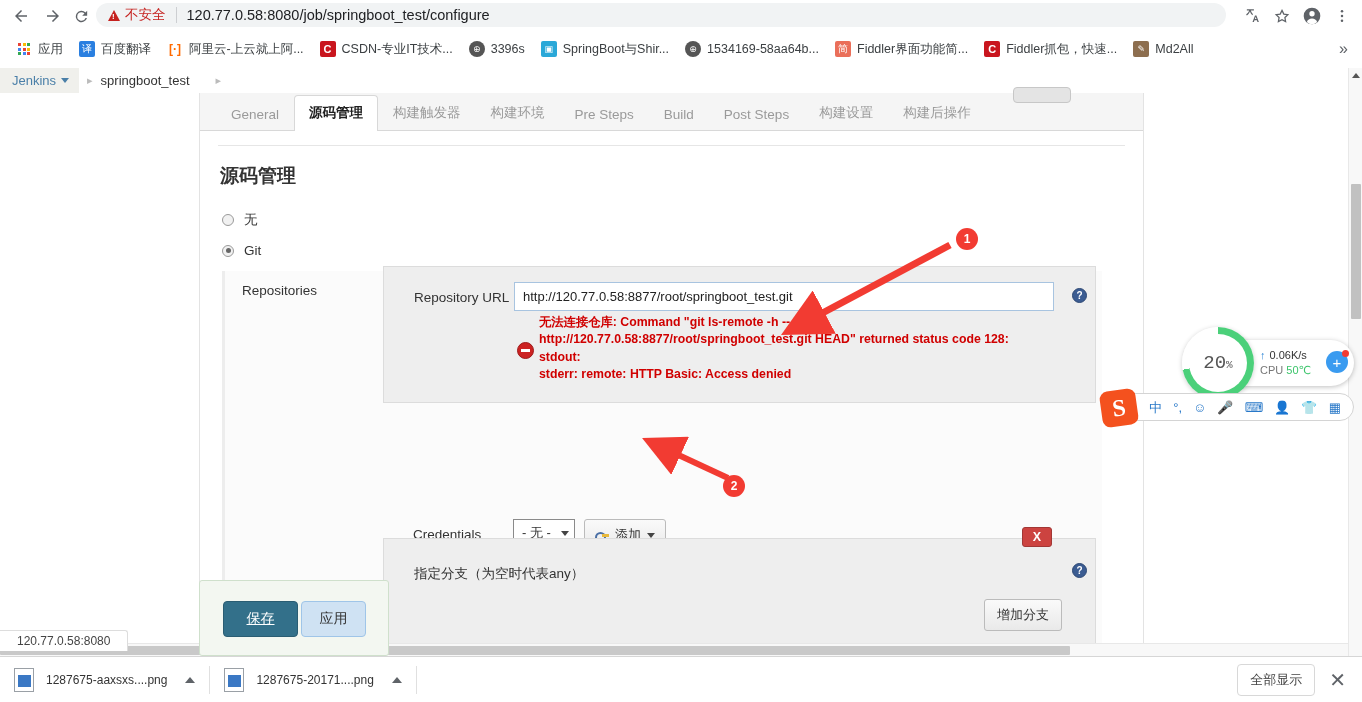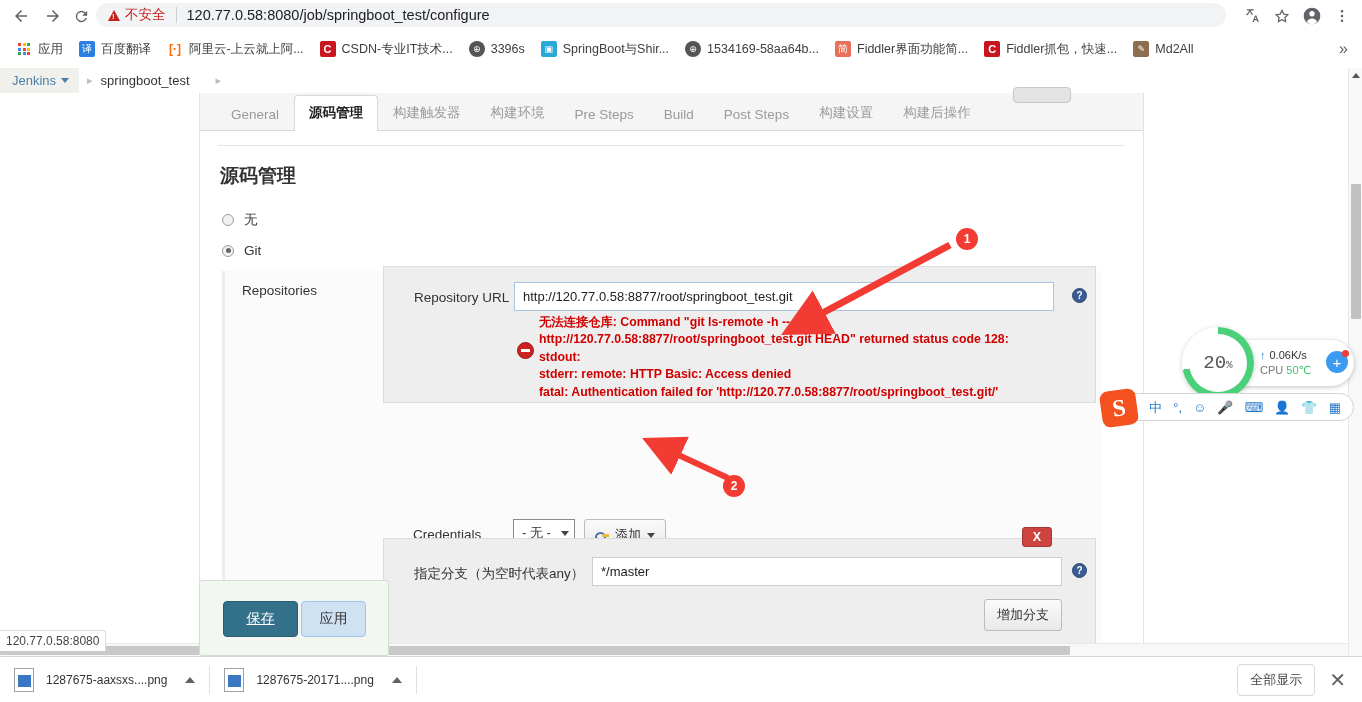--- a/index.html
+++ b/index.html
@@ -126,21 +126,21 @@
   .btn-save { position:absolute; left:23px; top:20px; width:75px; height:36px; background:#33708a;
               border:1px solid #2a5d73; border-radius:4px; color:#fff; font-size:14px;
               display:flex; align-items:center; justify-content:center; cursor:pointer;text-decoration:underline; }
   .btn-apply { position:absolute; left:101px; top:20px; width:65px; height:36px; background:#cfe2f3;
                border:1px solid #9fc5e8; border-radius:4px; color:#333; font-size:14px;
                display:flex; align-items:center; justify-content:center; cursor:pointer; }
 
   
   .statusbar { position:absolute; left:0; top:630px; height:21px; background:#fff;
                border:1px solid #ddd; border-left:none; border-bottom:none;
-               border-radius:0 3px 0 0; padding:0 6px; font-size:12px; color:#444;
+               border-radius:0 3px 0 0; padding:0 17px; font-size:12px; color:#444;
                display:flex; align-items:center; z-index:60; }
 
   
   .vscroll { position:absolute; right:0; top:68px; width:14px; height:588px; background:#f8f8f8;
              border-left:1px solid #e8e8e8; }
   .vs-arrow { position:absolute; left:3px; top:5px; width:0;height:0;
               border-left:4px solid transparent;border-right:4px solid transparent;border-bottom:5px solid #555; }
   .vs-thumb { position:absolute; left:2px; top:116px; width:10px; height:135px; background:#c1c1c1; border-radius:1px; }
   .hscroll { position:absolute; left:0; top:643px; width:1348px; height:13px; background:#f8f8f8;
              border-top:1px solid #e8e8e8; }
@@ -358,42 +358,40 @@
       <div class="repo-box">
         <div class="row-lbl" style="left:30px;top:23px">Repository URL</div>
         <div class="text-input" style="position:absolute;left:130px;top:15px;width:540px;">http://120.77.0.58:8877/root/springboot_test.git</div>
         <div class="help-ico" style="position:absolute;left:688px;top:21px">?</div>
 
         <div class="err-ico" style="left:133px;top:75px"></div>
         <div class="err" style="left:155px;top:47px">无法连接仓库: Command "git ls-remote -h --</div>
         <div class="err" style="left:155px;top:64px">http://120.77.0.58:8877/root/springboot_test.git HEAD" returned status code 128:</div>
         <div class="err" style="left:155px;top:82px">stdout:</div>
         <div class="err" style="left:155px;top:99px">stderr: remote: HTTP Basic: Access denied</div>
-        <div class="err" style="left:155px;top:117px">fatal: Authentication failed for 'http://120.77.0.58:8877/root/springboot_test.git/'</div>
       </div>
 
       <div class="row-lbl" style="left:213px;top:396px">Credentials</div>
       <div class="select" style="position:absolute;left:313px;top:388px;width:62px">
         <span>- 无 -</span>
         <span class="caret-dn"></span>
       </div>
       <div class="btn" style="position:absolute;left:384px;top:388px;height:28px">
         <span class="key-ico"></span>
         <span>添加</span>
         <span class="caret-dn"></span>
       </div>
 
       <div class="btn" style="position:absolute;left:800px;top:430px;height:26px;min-width:58px">高级...</div>
       <div class="btn" style="position:absolute;left:742px;top:470px;height:27px;min-width:114px">Add Repository</div>
 
       <div class="row-lbl" style="left:42px;top:524px">Branches to build</div>
       <div class="branch-box">
         <div class="xbtn" style="left:638px;top:-12px;width:30px;height:20px">X</div>
         <div class="row-lbl" style="left:30px;top:26px">指定分支（为空时代表any）</div>
-        <div class="text-input plain" style="position:absolute;left:208px;top:18px;width:470px;">*/master</div>
         <div class="help-ico" style="position:absolute;left:688px;top:24px">?</div>
         <div class="btn" style="position:absolute;left:600px;top:60px;height:27px;min-width:78px">增加分支</div>
       </div>
     </div>
   </div>
 
   <div class="savebar">
     <div class="btn-save">保存</div>
     <div class="btn-apply">应用</div>
   </div>

